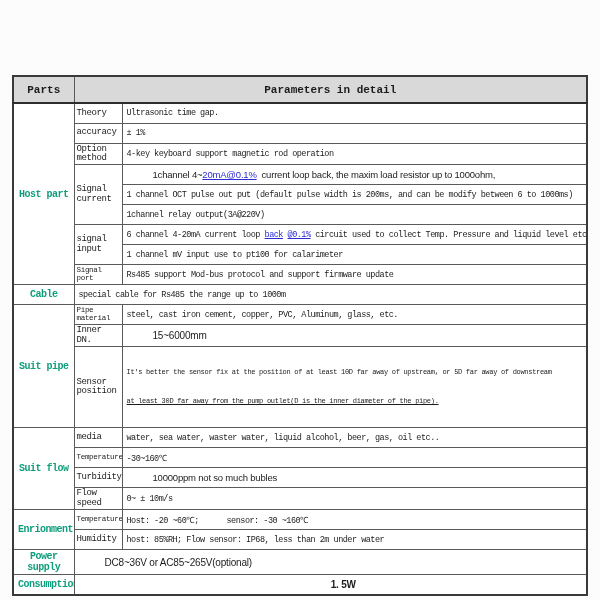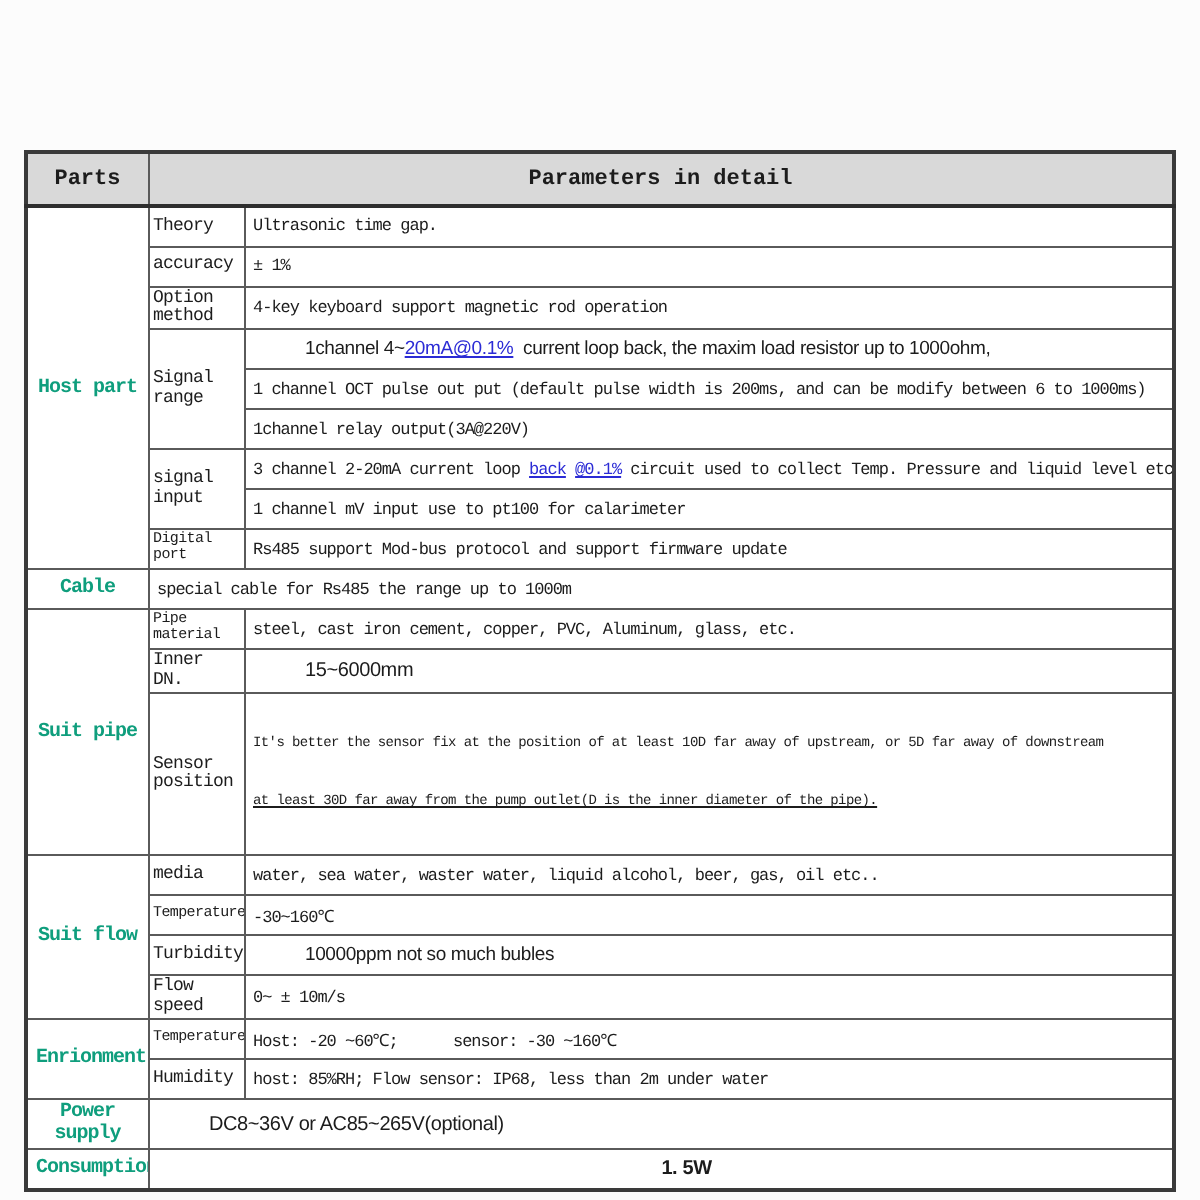--- a/index.html
+++ b/index.html
@@ -100,38 +100,38 @@
     </tr>
     <tr>
       <td class="slabel">accuracy</td>
       <td class="val">± 1%</td>
     </tr>
     <tr>
       <td class="slabel">Option method</td>
       <td class="val">4-key keyboard support magnetic rod operation</td>
     </tr>
     <tr>
-      <td class="slabel" rowspan="3">Signal range</td>
+      <td class="slabel" rowspan="3">Signal current</td>
       <td class="val sans" style="font-size:9.5px"><span>1channel 4~</span><span class="link">20mA@0.1%</span><span>  current loop back, the maxim load resistor up to 1000ohm,</span></td>
     </tr>
     <tr>
       <td class="val">1 channel OCT pulse out put (default pulse width is 200ms, and can be modify between 6 to 1000ms)</td>
     </tr>
     <tr>
       <td class="val">1channel relay output(3A@220V)</td>
     </tr>
     <tr>
       <td class="slabel" rowspan="2">signal input</td>
-      <td class="val"><span>3 channel 2-20mA current loop </span><span class="link">back</span><span> </span><span class="link">@0.1%</span><span> circuit used to collect Temp. Pressure and liquid level etc. .</span></td>
+      <td class="val"><span>6 channel 4-20mA current loop </span><span class="link">back</span><span> </span><span class="link">@0.1%</span><span> circuit used to collect Temp. Pressure and liquid level etc. .</span></td>
     </tr>
     <tr>
       <td class="val">1 channel mV input use to pt100 for calarimeter</td>
     </tr>
     <tr>
-      <td class="slabel cond">Digital port</td>
+      <td class="slabel cond">Signal port</td>
       <td class="val">Rs485 support Mod-bus protocol and support firmware update</td>
     </tr>
 
     <tr>
       <td class="plabel">Cable</td>
       <td class="val" colspan="2">special cable for Rs485 the range up to 1000m</td>
     </tr>
 
     <tr>
       <td class="plabel" rowspan="3">Suit pipe</td>

